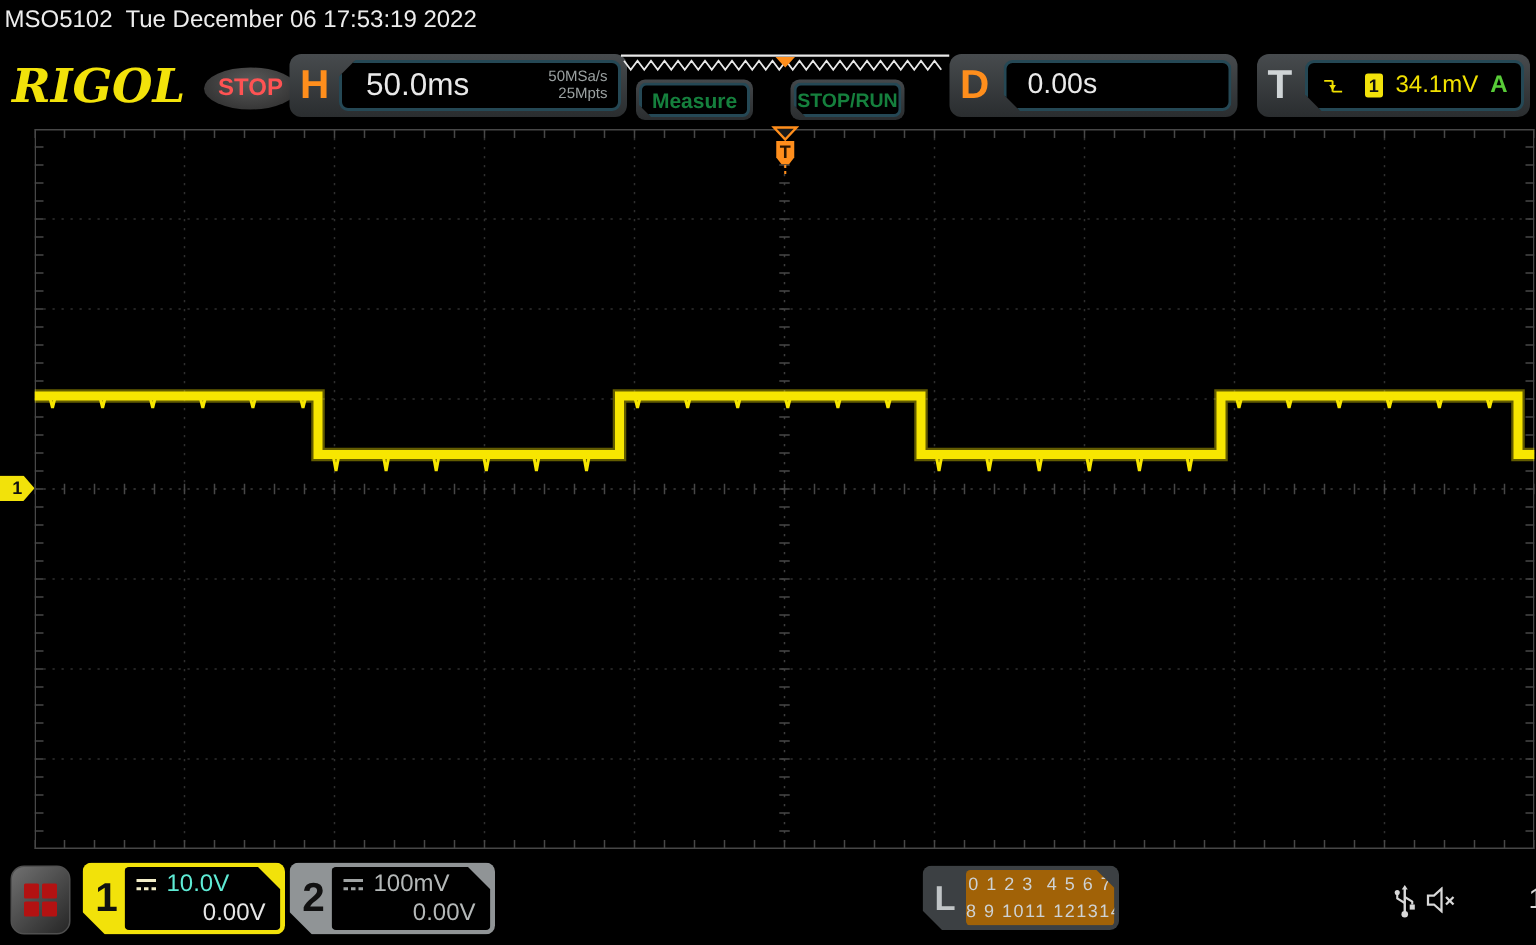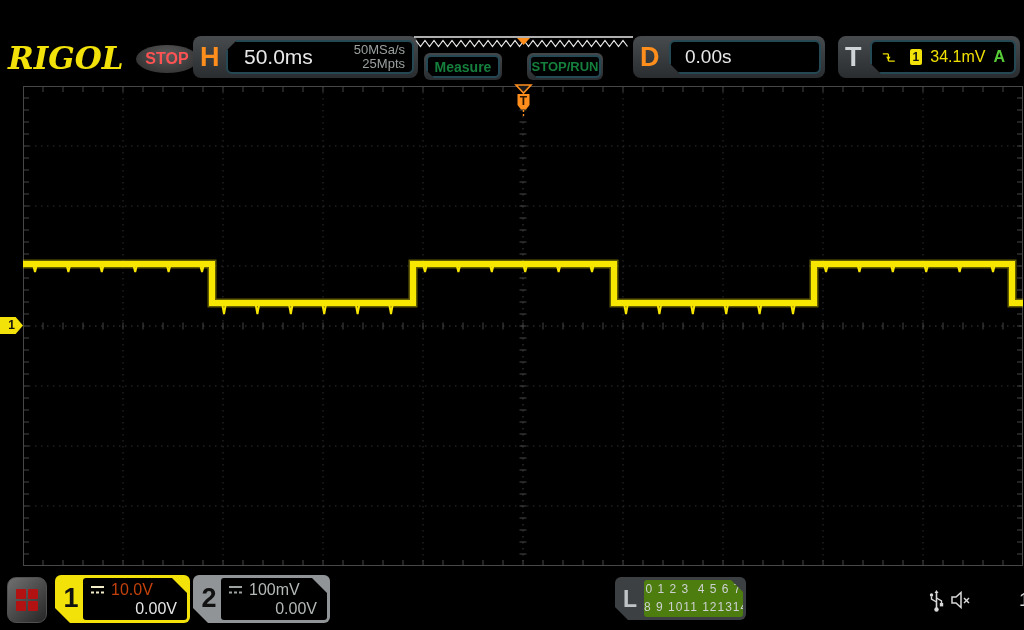--- a/index.html
+++ b/index.html
@@ -23,21 +23,21 @@
   .hdr-letter { position:absolute; left:7px; top:50%; transform:translateY(-50%);
                 font-size:27px; font-weight:bold; }
   .hdr-inner { position:absolute; top:4px; bottom:4px; right:4px; background:#000;
                border:2px solid #254855; border-radius:6px; display:flex;
                align-items:center; }
   .cut-tl { clip-path:polygon(11px 0, 100% 0, 100% 100%, 0 100%, 0 11px); }
   .cut-bl { clip-path:polygon(0 0, 100% 0, 100% 100%, 11px 100%, 0 calc(100% - 11px)); }
   #h-block { left:193px; width:225px; }
   #h-block .hdr-inner { left:33px; }
   .tb-main { color:#e9e9e9; font-size:21px; margin-left:16px; flex:1; }
-  .tb-side { color:#9aa0a0; font-size:13px; text-align:right; line-height:1.1;
+  .tb-side { color:#9aa0a0; font-size:10px; text-align:right; line-height:1.1;
              margin-right:7px; }
   #zigzag-strip { left:414px; top:36px; width:219px; height:15px; }
   .hdr-btn { top:53px; height:27px; border-radius:6px; padding:2px;
              background:linear-gradient(#44484b,#2a2d2f); }
   .hdr-btn .inner { width:100%; height:100%; background:#000; border:2px solid #254855;
                     border-radius:5px; display:flex; align-items:center; justify-content:center;
                     clip-path:polygon(0 0, 100% 0, 100% 100%, 8px 100%, 0 calc(100% - 8px)); }
   #measure-btn { left:424px; width:78px; }
   #measure-btn span { color:#15803d; font-weight:bold; font-size:14px; }
   #stoprun-btn { left:527px; width:76px; }
@@ -94,43 +94,44 @@
   #ch2-widget { left:193px; width:137px; }
   #ch2-widget .ch-outer { background:#909496; }
   .ch-num { position:absolute; left:5px; top:8px; width:22px; text-align:center;
             font-size:27px; font-weight:bold; color:#111; }
   .ch-box { position:absolute; left:28px; top:3px; right:3px; bottom:3px; background:#000;
             border-radius:3px;
             clip-path:polygon(0 0, calc(100% - 15px) 0, 100% 15px, 100% 100%, 0 100%); }
   .ch-row1 { display:flex; align-items:center; gap:6px; padding:3px 0 0 7px;
              font-size:16px; }
   .ch-row2 { text-align:right; padding-right:10px; font-size:16px; margin-top:1px; }
-  #ch1-widget .ch-row1 { color:#c2410c; } #ch1-widget .ch-row2 { color:#e6e6e6; }
+  #ch1-widget .ch-row1 { color:#5eead4; } #ch1-widget .ch-row2 { color:#e6e6e6; }
   #ch2-widget .ch-row1 { color:#b4b8b8; } #ch2-widget .ch-row2 { color:#b4b8b8; }
 
   #logic-widget { left:615px; top:577px; width:131px; height:43px; background:#3c4043;
                   border-radius:6px;
                   clip-path:polygon(0 0, 100% 0, 100% 100%, 13px 100%, 0 calc(100% - 13px)); }
   .logic-letter { position:absolute; left:8px; top:50%; transform:translateY(-50%);
                   color:#c0c4c6; font-size:23px; font-weight:bold; }
-  .logic-box { position:absolute; left:29px; top:3px; right:3px; bottom:3px; background:#4d7c0f;
+  .logic-box { position:absolute; left:29px; top:3px; right:3px; bottom:3px; background:#a16207;
                border-radius:3px; display:flex; flex-direction:column; justify-content:center;
                clip-path:polygon(0 0, calc(100% - 12px) 0, 100% 12px, 100% 100%, 0 100%); }
   .logic-row { color:#ced2d4; font-size:12px; text-align:center; white-space:pre;
                line-height:1.45; letter-spacing:1px; }
 
   #usb-icon { left:929px; top:586px; }
   #mute-icon { left:950px; top:591px; }
   #clock { left:1019px; top:589px; color:#d6d6d6; font-size:19px; }
 </style>
 </head>
 <body>
 
 <div id="stage">
 
+  <div class="abs titlebar">MSO5102  Tue December 06 17:53:19 2022</div>
 
   <div class="abs rigol">RIGOL</div>
   <div class="abs stop-pill">STOP</div>
 
   <div class="abs hdr-block" id="h-block">
     <span class="hdr-letter orange">H</span>
     <div class="hdr-inner cut-tl">
       <span class="tb-main">50.0ms</span>
       <span class="tb-side"><span>50MSa/s</span><br>
         <span>25Mpts</span></span>

